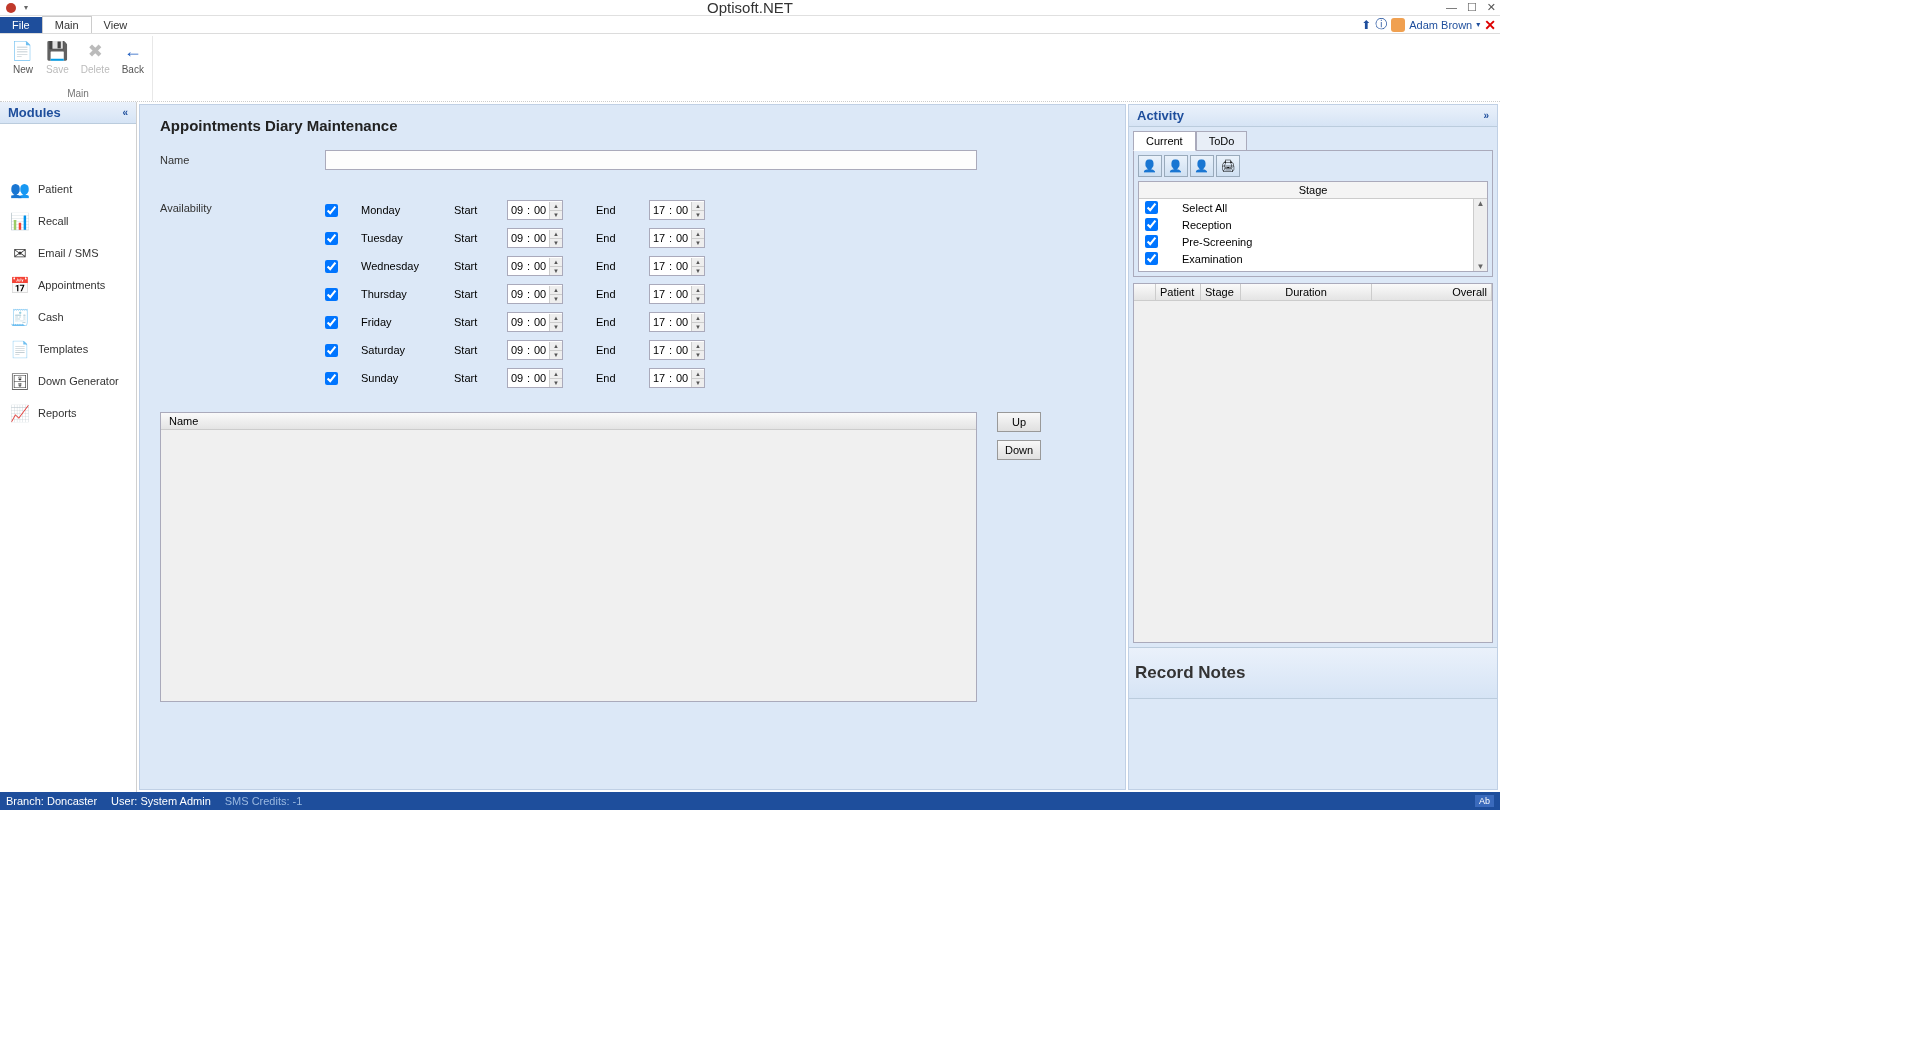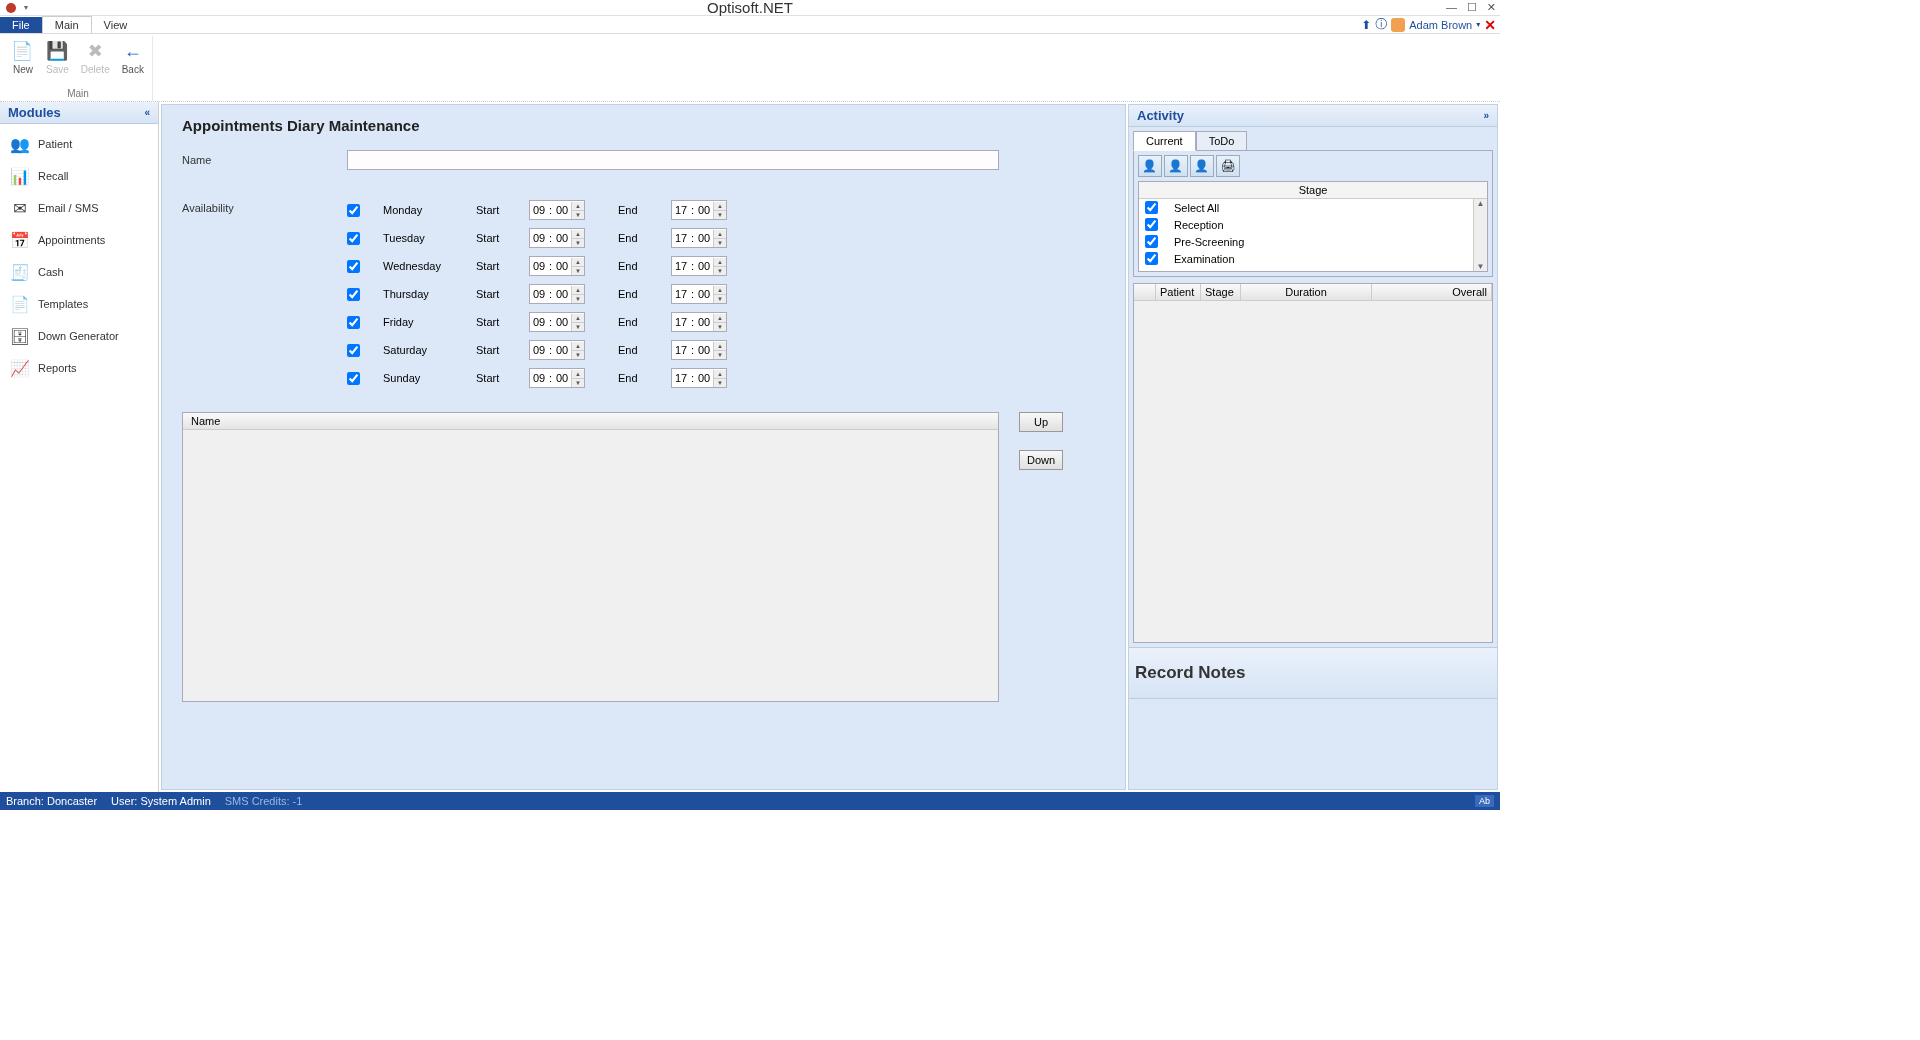--- a/index.html
+++ b/index.html
@@ -85,24 +85,24 @@
 .ribbon-group .group-label { font-size: 10px; color: #777; padding-bottom: 2px; }
 
 
 .main-area {
   display: flex;
   height: calc(100% - 16px - 18px - 68px - 18px);
 }
 
 
 .modules {
-  width: 159px;
+  width: 137px;
   background: #fff;
   border-right: 1px solid #d0d0d0;
-  display: flex; flex-direction: column;
+  display: flex; flex-direction: column; gap: 45px;
 }
 .modules .header {
   background: linear-gradient(#eaf1fb, #d6e4f5);
   border-bottom: 1px solid #bcd;
   padding: 3px 8px;
   font-size: 13px; font-weight: bold; color: #1e4e9c;
   display: flex; justify-content: space-between; align-items: center;
 }
 .modules .header .collapse { color: #1e4e9c; font-size: 10px; cursor: pointer; }
 .modules .list { flex: 1; padding: 4px 0; }
@@ -148,21 +148,21 @@
 
 .list-area { margin-top: 24px; display: flex; gap: 20px; }
 .list-grid {
   flex: 1; max-width: 817px; height: 290px;
   background: #f0f0f0; border: 1px solid #aab;
 }
 .list-grid .col-header {
   background: linear-gradient(#fafafa,#e4e4e4); border-bottom: 1px solid #ccc;
   padding: 2px 8px; font-size: 11px;
 }
-.list-btns { display: flex; flex-direction: column; gap: 18px; }
+.list-btns { display: flex; flex-direction: column; gap: 8px; }
 .list-btns button {
   width: 44px; height: 20px; font-size: 11px; border: 1px solid #999; background: linear-gradient(#f8f8f8,#e0e0e0); cursor: pointer;
 }
 
 
 .activity {
   width: 370px;
   background: #dce8f7;
   border: 1px solid #c0d0e5;
   margin: 2px 2px 2px 0;
@@ -197,21 +197,21 @@
 .activity .stage-box {
   border: 1px solid #aab; background: #fff;
 }
 .activity .stage-box .stage-head {
   text-align: center; font-size: 11px; padding: 2px; border-bottom: 1px solid #ccc; background: #f4f4f4;
 }
 .activity .stage-list {
   height: 72px; overflow: hidden; position: relative;
 }
 .activity .stage-list .srow {
-  display: flex; align-items: center; gap: 16px; padding: 2px 6px; font-size: 11px;
+  display: flex; align-items: center; gap: 24px; padding: 2px 6px; font-size: 11px;
 }
 .activity .stage-list .scroll-ind {
   position: absolute; right: 0; top: 0; bottom: 0; width: 14px; background: #eee; border-left: 1px solid #ccc;
   display: flex; flex-direction: column; justify-content: space-between; font-size: 8px; color: #666; align-items: center;
 }
 .activity .grid2 {
   margin: 6px 4px 4px 4px; border: 1px solid #aab; background: #f0f0f0; flex: 1; min-height: 320px;
 }
 .activity .grid2 .ghead { display: flex; background: linear-gradient(#fafafa,#e4e4e4); border-bottom: 1px solid #ccc; font-size: 11px; }
 .activity .grid2 .ghead div { padding: 2px 4px; border-right: 1px solid #ccc; }

